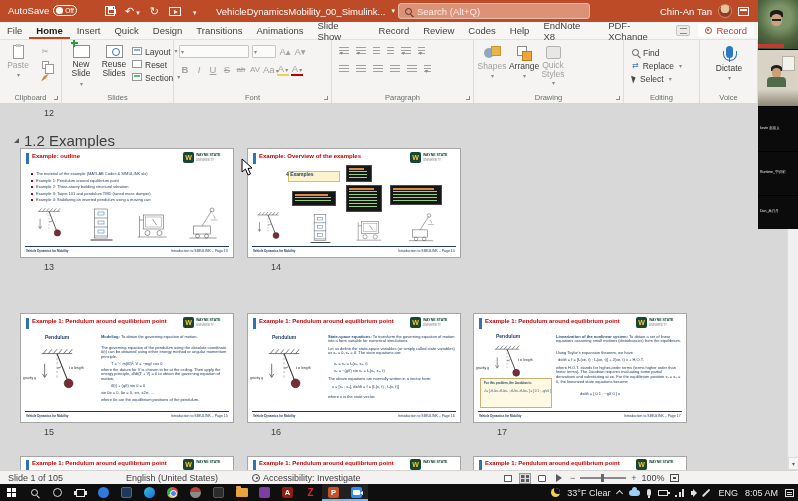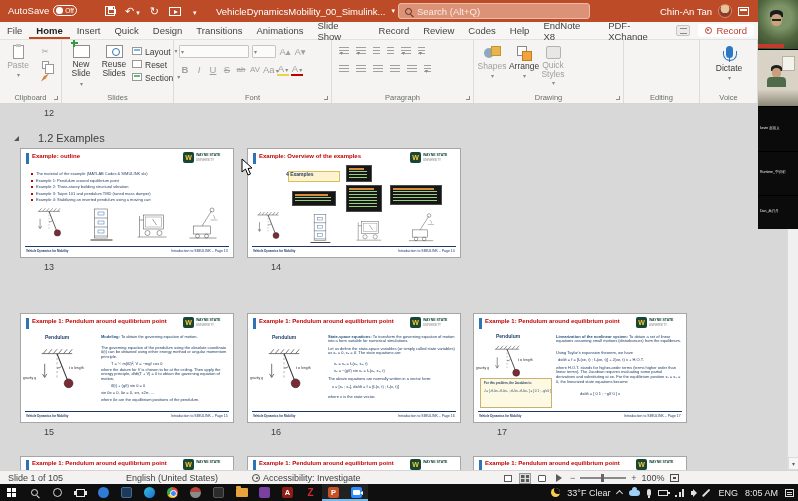--- a/index.html
+++ b/index.html
@@ -90,21 +90,21 @@
   .erow{display:flex;align-items:center;gap:4px;height:13px;color:#3b3b3b}
   .ic-find{width:7px;height:7px;border:1.3px solid #5a5a5a;border-radius:50%;position:relative;flex:0 0 auto}
   .ic-find::after{content:"";position:absolute;left:5px;top:5px;width:4px;height:1.3px;background:#5a5a5a;transform:rotate(45deg);transform-origin:0 0}
   .ic-select{width:0;height:0;border-left:4px solid #4a4a4a;border-top:3px solid transparent;border-bottom:5px solid transparent;transform:rotate(-15deg)}
   .ic-mic{width:7px;height:12px;background:#2B78C6;border-radius:4px;position:relative;margin-bottom:4px}
   .ic-mic::after{content:"";position:absolute;left:-3px;top:5px;width:12px;height:9px;border:1.4px solid #2B78C6;border-top:none;border-radius:0 0 7px 7px}
   .ic-mic::before{content:"";position:absolute;left:3px;bottom:-4px;width:1.5px;height:4px;background:#2B78C6}
 
   
   .sorter{position:absolute;left:0;top:104px;width:798px;height:366px;background:#D8D8D8}
-  .sechdr{position:absolute;display:flex;align-items:center;gap:19px;font-size:11px;color:#3d3d3d}
+  .sechdr{position:absolute;display:flex;align-items:center;gap:5px;font-size:15px;color:#3d3d3d}
   .sectri{width:0;height:0;border-bottom:5px solid #555;border-left:5px solid transparent}
   .snum{position:absolute;font-size:9px;color:#404040}
   .slide{position:absolute;width:214px;height:110px;background:#fff;border:1px solid #A6A6A6;overflow:hidden}
   .slide.partial{height:14px;border-bottom:0}
   .sl-accent{position:absolute;left:5px;top:4px;width:3px;height:11px;background:#2E74B5}
   .sl-title{left:11px;top:4px;font-weight:bold;color:#C00000}
   .logo{position:absolute;top:3px;right:4px;width:46px;height:13px}
   .lbadge{position:absolute;left:0;top:0;width:11px;height:11px;background:#154734;border-radius:2px;color:#FFC82E;font-size:7px;font-weight:bold;display:flex;align-items:center;justify-content:center}
   .sl-foot{position:absolute;left:4px;right:4px;bottom:2px;height:9px;border-top:1.6px solid #203864;color:#203864}
   .bmark{position:absolute;width:2.4px;height:2.4px;background:#C00000}
@@ -399,20 +399,34 @@
       </div>
       <div class="bigbtn dim dd" style="left:66px;top:6px;width:26px;line-height:1">
         <span class="ic-qs"></span>
         <span>Quick Styles</span>
       </div>
       <span class="glabel">Drawing</span>
       <span class="launcher"></span>
     </div>
 
     <div class="rgroup" style="width:76px">
+      <div style="position:absolute;left:8px;top:6px">
+        <div class="erow">
+            <span class="ic-find"></span>
+            <span>Find</span>
+          </div>
+        <div class="erow dd">
+            <span style="font-size:8px;color:#4a7bb5">⇄</span>
+            <span>Replace</span>
+          </div>
+        <div class="erow dd">
+            <span class="ic-select"></span>
+            <span>Select</span>
+          </div>
+      </div>
       <span class="glabel">Editing</span>
     </div>
 
     <div class="r
 group" style="width:58px;position:relative;border-right:1px solid #DEDCDA">
       <div class="bigbtn dd" style="left:14px;top:6px;width:30px">
         <span class="ic-mic"></span>
         <span>Dictate</span>
       </div>
       <span class="glabel">Voice</span>

